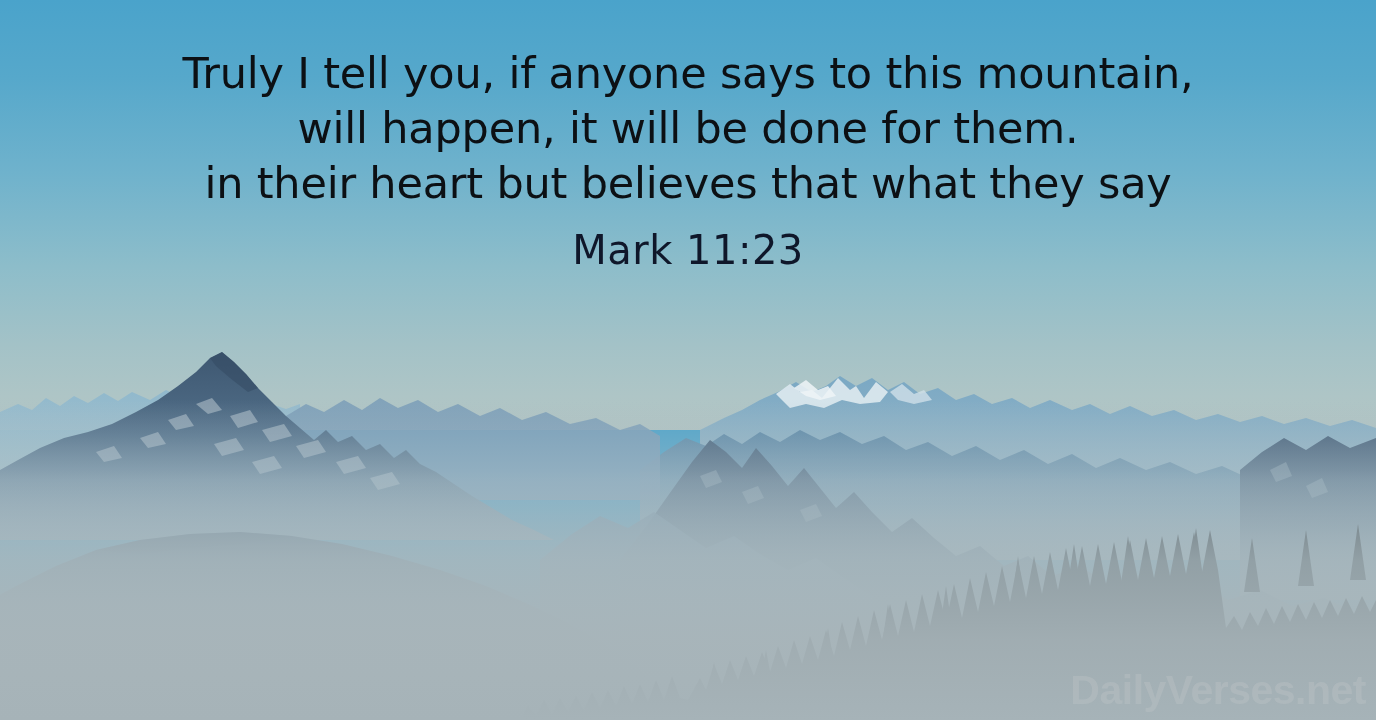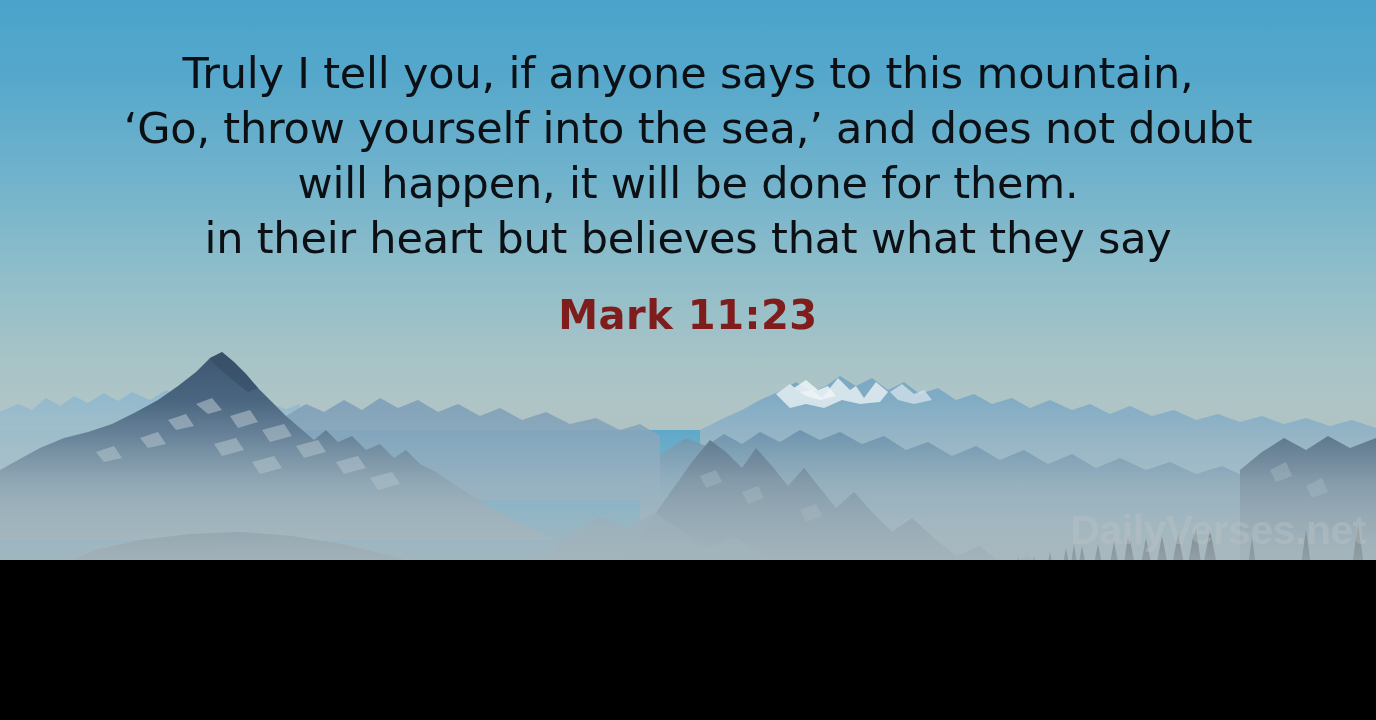--- a/index.html
+++ b/index.html
@@ -8,21 +8,21 @@
     padding: 0;
     background: #000;
   }
   body {
     font-family: "DejaVu Sans", sans-serif;
   }
 
   #verse-card {
     position: relative;
     width: 1376px;
-    height: 560px;
+    height: 720px;
     overflow: hidden;
     background: #4ca3ca;
   }
 
   
   .sky {
     position: absolute;
     left: 0; top: 0;
     width: 1376px;
     height: 430px;
@@ -71,25 +71,25 @@
     display: block;
     color: #0c1014;
     font-size: 43px;
     line-height: 55px;
     font-weight: 400;
     letter-spacing: -0.2px;
     white-space: nowrap;
   }
   .verse-ref {
     display: block;
-    margin-top: 26px;
-    color: #7f1d1d;
+    margin-top: 16px;
+    color: #0f172a;
     font-size: 40px;
     line-height: 46px;
-    font-weight: 700;
+    font-weight: 400;
     letter-spacing: 0.5px;
   }
 
   
   .watermark {
     position: absolute;
     right: 10px;
     bottom: 6px;
     z-index: 45;
     font-size: 41px;
@@ -283,21 +283,20 @@
                L664,700 L672,676 L680,698 L688,700 L688,720 Z"></path>
     </g>
 
     <path d="M688,720 L1376,720 L1376,690 L1200,700 L1000,712 L840,716 L688,720 Z" fill="#0f1317" opacity="0.9"></path>
   </svg>
 
   <div class="haze"></div>
 
   <div class="verse-block">
     <span class="verse-line">Truly I tell you, if anyone says to this mountain,</span>
-    <span class="verse-line">‘Go, throw yourself into the sea,’ and does not doubt</span>
     <span class="verse-line">will happen, it will be done for them.</span>
     <span class="verse-line">in their heart but believes that what they say</span>
     <span class="verse-ref">Mark 11:23</span>
   </div>
 
   <div class="watermark">DailyVerses.net</div>
 
 </div>
 
 </body></html>

